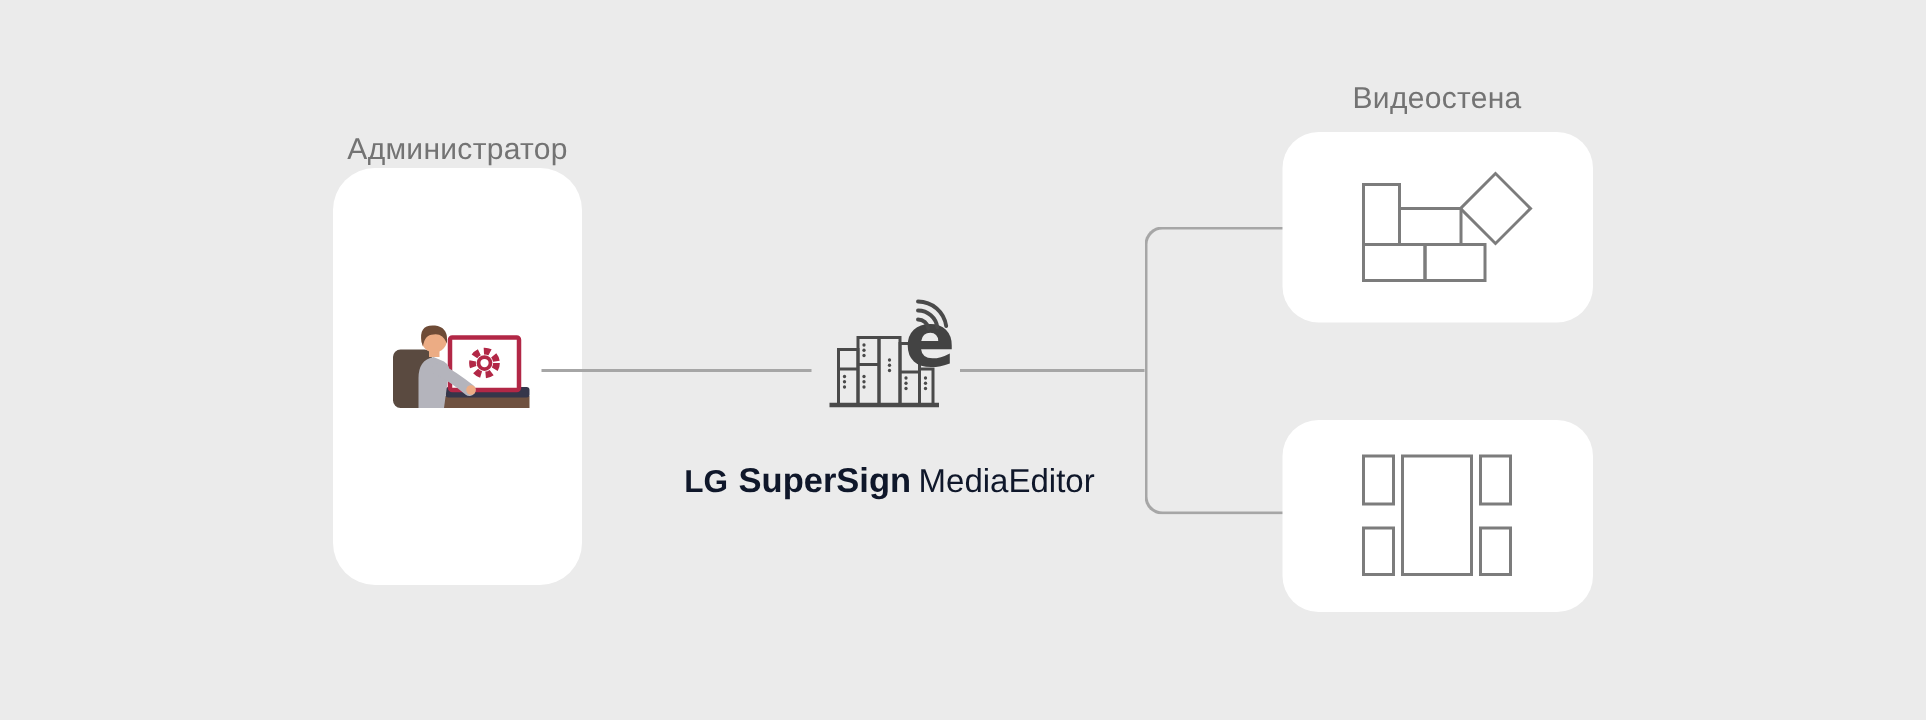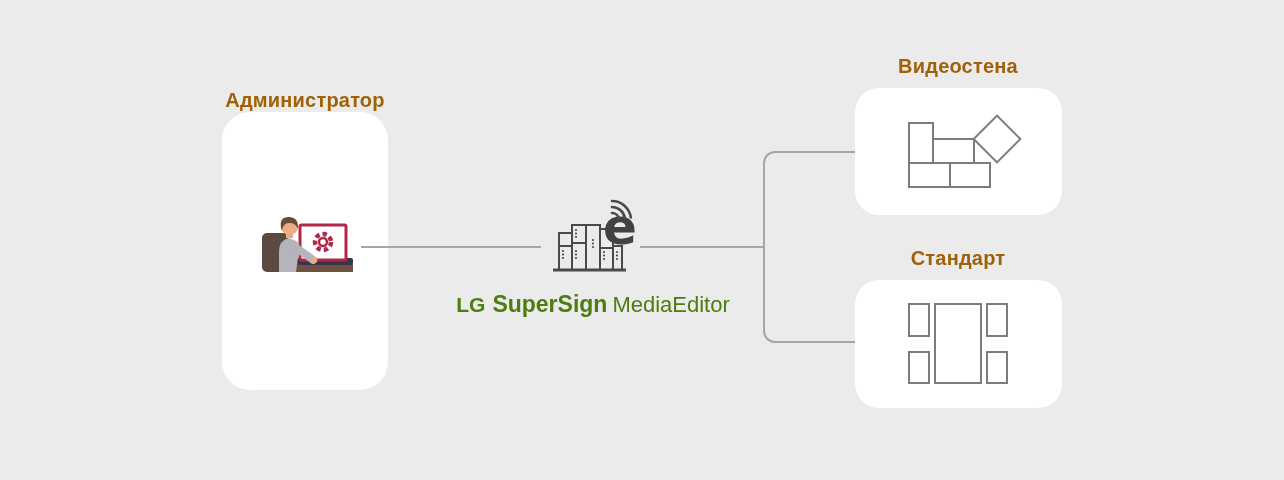--- a/index.html
+++ b/index.html
@@ -17,46 +17,46 @@
   .card{
     position:absolute;
     background:#ffffff;
     border-radius:26px;
   }
   .node-label{
     position:absolute;
     width:240px;
     text-align:center;
     font-size:20px;
-    font-weight:bold;
-    color:#a16207;
+    font-weight:normal;
+    color:#737373;
     letter-spacing:.2px;
   }
   .line{
     position:absolute;
     background:#a6a6a6;
     height:2px;
   }
   .bracket{
     position:absolute;
     left:763px;top:151px;
     width:114px;height:192px;
     border-left:2px solid #a6a6a6;
     border-top:2px solid #a6a6a6;
     border-bottom:2px solid #a6a6a6;
     border-radius:12px 0 0 12px;
     box-sizing:border-box;
   }
   .svg-abs{position:absolute;display:block;}
   .brand-line{
     position:absolute;
-    left:448px;top:291px;
+    left:448px;top:307px;
     width:290px;
     text-align:center;
-    color:#4d7c0f;
+    color:#0f172a;
     white-space:nowrap;
   }
   .brand-line .lg{font-weight:bold;font-size:21px;}
   .brand-line .supersign{font-weight:bold;font-size:23px;margin-left:7px;}
   .brand-line .mediaeditor{font-weight:400;font-size:22px;margin-left:5px;}
 </style>
 </head>
 <body>
 
 <div class="stage">
@@ -145,21 +145,20 @@
       <g stroke="#7c7c7c" stroke-width="2" fill="none">
         <rect x="4" y="10" width="24" height="40"></rect>
         <rect x="28" y="26" width="41" height="24"></rect>
         <rect x="4" y="50" width="41" height="24"></rect>
         <rect x="45" y="50" width="40" height="24"></rect>
         <rect x="75.5" y="9.5" width="33" height="33" transform="rotate(45 92 26)"></rect>
       </g>
     </svg>
   </div>
 
-  <div class="node-label" style="left:838px;top:247px;">Стандарт</div>
 
   <div class="card" style="left:855px;top:280px;width:207px;height:128px;border-radius:24px;">
     <svg class="svg-abs" style="left:50px;top:20px;" width="108" height="88" viewBox="0 0 108 88">
       <g stroke="#7c7c7c" stroke-width="2" fill="none">
         <rect x="4" y="4" width="20" height="32"></rect>
         <rect x="82" y="4" width="20" height="32"></rect>
         <rect x="4" y="52" width="20" height="31"></rect>
         <rect x="82" y="52" width="20" height="31"></rect>
         <rect x="30" y="4" width="46" height="79"></rect>
       </g>

